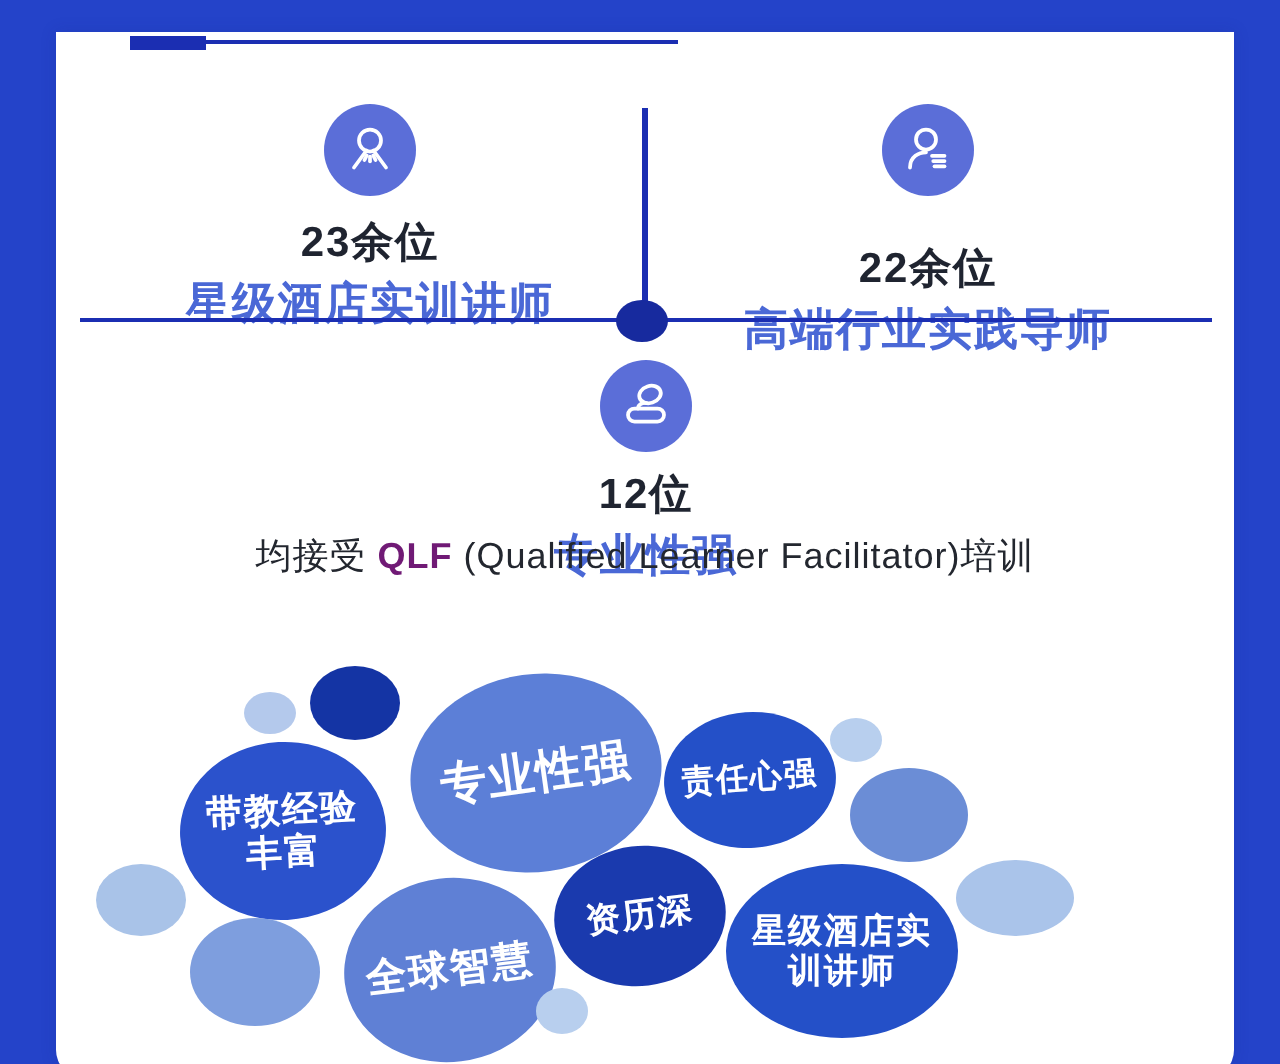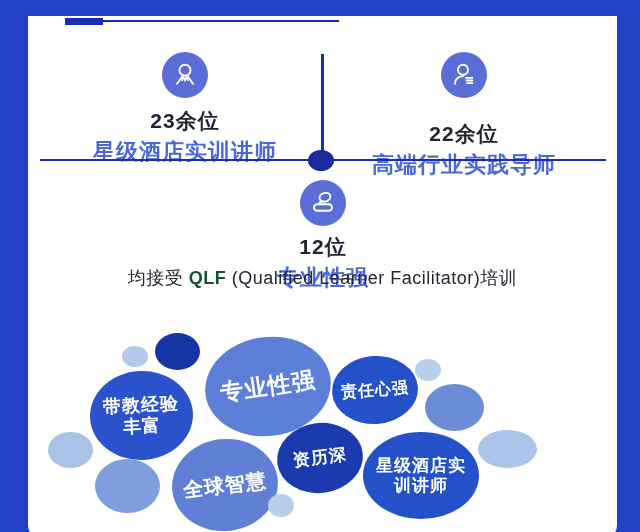--- a/index.html
+++ b/index.html
@@ -33,21 +33,21 @@
   }
   .stat-label{
     font-size:22px;font-weight:bold;color:#4a68d6;text-align:center;letter-spacing:1px;
   }
   .col{width:270px;text-align:center;}
   .col .icon-circle{margin:0 auto;}
   .note-line{
     left:0;top:250px;width:589px;text-align:center;
     font-size:18px;color:#23272f;letter-spacing:.5px;
   }
-  .note-line .hl{color:#14532d;font-weight:bold;}
+  .note-line .hl{color:#701a75;font-weight:bold;}
   
   .bubble{
     position:absolute;border-radius:50%;
     display:flex;align-items:center;justify-content:center;text-align:center;
     color:#ffffff;font-weight:bold;line-height:1.15;letter-spacing:1px;
   }
 </style>
 </head>
 <body>
 

